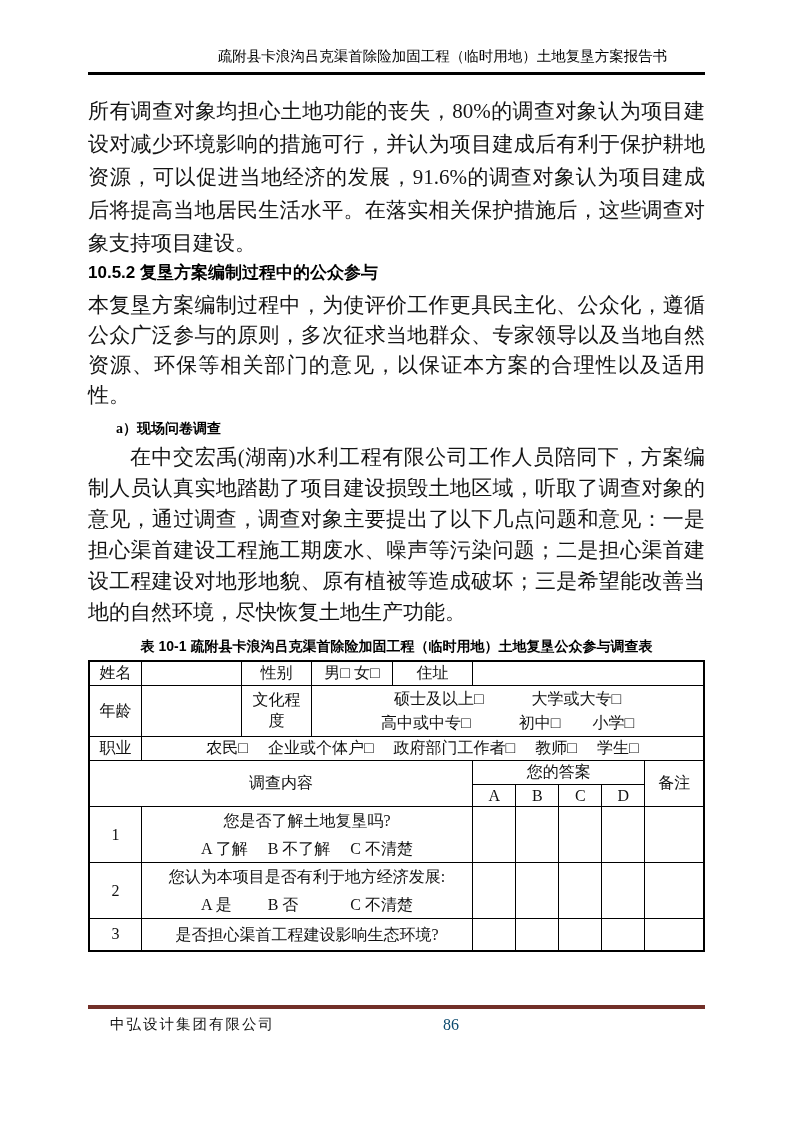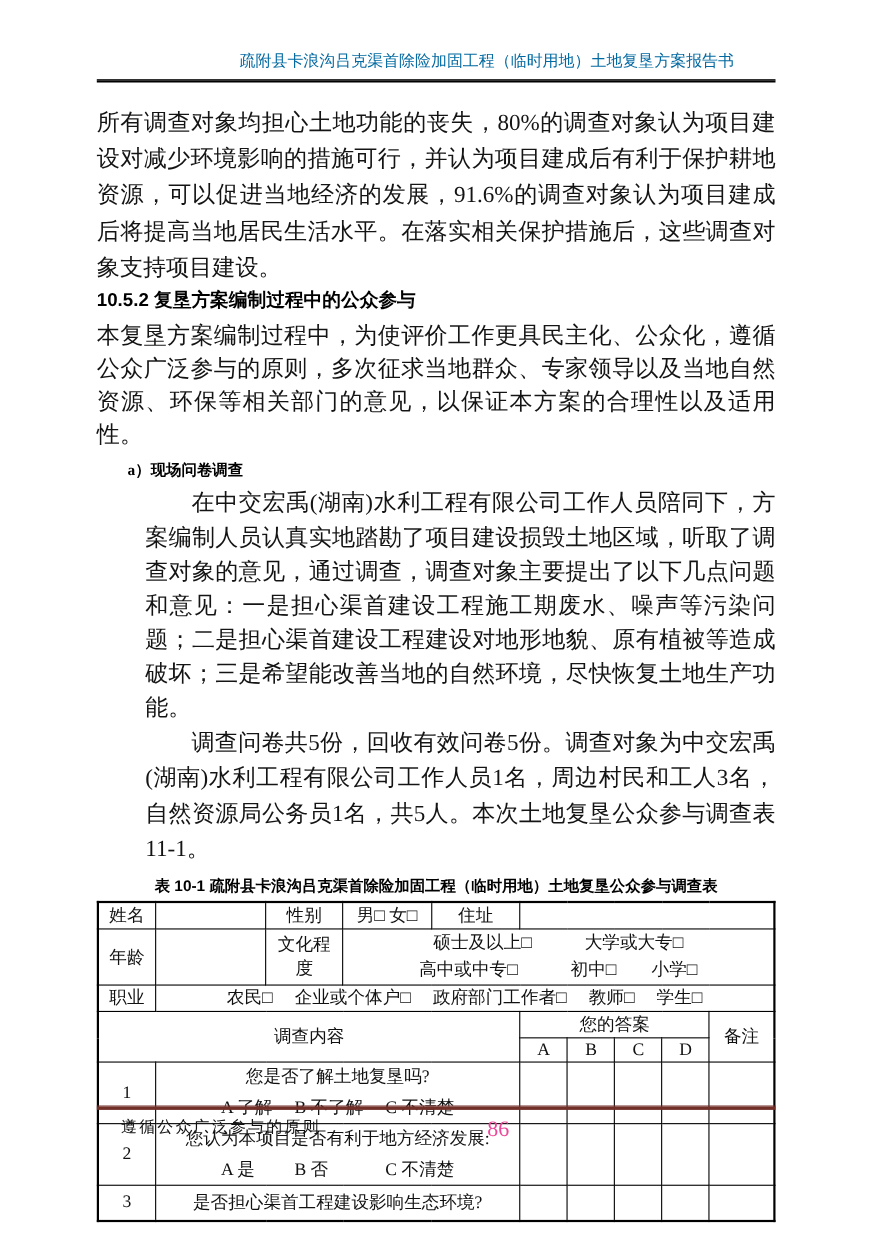--- a/index.html
+++ b/index.html
@@ -12,40 +12,40 @@
     font-family:"Liberation Serif","DejaVu Serif",serif;
     color:#1a1a1a;
     overflow:hidden;
   }
   .doc-header { padding:46px 88px 0 88px; }
   .doc-header-title {
     text-align:center;
     padding-left:92px;
     font-size:14.5px;
     line-height:20px;
-    color:#0369a1;
+    color:#000000;
     white-space:nowrap;
   }
   .header-rule {
     margin-top:6px;
     height:2px;
     border-top:1px solid #000;
     border-bottom:2px solid #000;
   }
   .content { padding:20px 88px 0 88px; }
   .body-text {
     font-size:21px;
     text-align:justify;
     color:#141414;
   }
   .p1 { line-height:33px; }
   .p2 { line-height:30px; }
   .p3 { line-height:31px; }
   .p4 { line-height:32px; }
-  .indent { text-indent:2em;margin-left:44px; }
+  .indent { text-indent:2em; }
   .section-heading {
     font-family:"Liberation Sans","DejaVu Sans",sans-serif;
     font-weight:bold;
     font-size:17px;
     line-height:26px;
     margin:0 0 4px 0;
     color:#000;
   }
   .sub-heading {
     font-weight:bold;
@@ -103,21 +103,21 @@
     border-top:1px solid #722f28;
     border-bottom:3px solid #722f28;
   }
   .footer-row { position:relative; margin-top:6px; height:20px; }
   .footer-company {
     position:absolute; left:22px; top:0;
     font-size:14.5px; letter-spacing:2px; color:#111;
   }
   .footer-page {
     position:absolute; left:355px; top:1px;
-    font-size:20px; color:#ec4899;
+    font-size:16px; color:#0c4a6e;
   }
 </style>
 </head>
 <body>
 
 <div class="page">
 
   <div class="doc-header">
     <div class="doc-header-title">疏附县卡浪沟吕克渠首除险加固工程（临时用地）土地复垦方案报告书</div>
     <div class="header-rule"></div>
@@ -128,21 +128,20 @@
 
     <h2 class="section-heading">10.5.2 复垦方案编制过程中的公众参与</h2>
 
     <p class="body-text p2">本复垦方案编制过程中，为使评价工作更具民主化、公众化，遵循公众广泛参与的原则，多次征求当地群众、专家领导以及当地自然资源、环保等相关部门的意见，以保证本方案的合理性以及适用性。</p>
 
     <h3 class="sub-heading">a）现场问卷调查</h3>
 
     <p class="body-text p3 indent">在中交宏禹(湖南)水利工程有限公司工作人员陪同下，方案编制人员认真实地踏勘了项目建设损毁土地区域，听取了调查对象的意见，通过调查，调查对象主要提出了以下几点问题和意见：一是担心渠首建设工程施工期废水、噪声等污染问题；二是担心渠首建设工程建设对地形地貌、原有植被等造成破坏；三是希望能改善当地的自然环境，尽快恢复土地生产功能。</p>
 
 
-    <p class="body-text p4 indent">调查问卷共5份，回收有效问卷5份。调查对象为中交宏禹(湖南)水利工程有限公司工作人员1名，周边村民和工人3名，自然资源局公务员1名，共5人。本次土地复垦公众参与调查表11-1。</p>
 
     <div class="table-caption">表 10-1 疏附县卡浪沟吕克渠首除险加固工程（临时用地）土地复垦公众参与调查表</div>
 
     <table class="survey-table">
       <colgroup>
         <col style="width:8.5%">
           <col style="width:16.3%">
           <col style="width:11.4%">
         <col style="width:13.1%">
           <col style="width:13.1%">
@@ -222,18 +221,18 @@
           <td></td>
           <td></td>
         </tr>
       </tbody>
     </table>
   </div>
 
   <div class="footer">
     <div class="footer-rule"></div>
     <div class="footer-row">
-      <span class="footer-company">遵循公众广泛参与的原则</span>
+      <span class="footer-company">中弘设计集团有限公司</span>
       <span class="footer-page">86</span>
     </div>
   </div>
 
 </div>
 
 </body></html>

